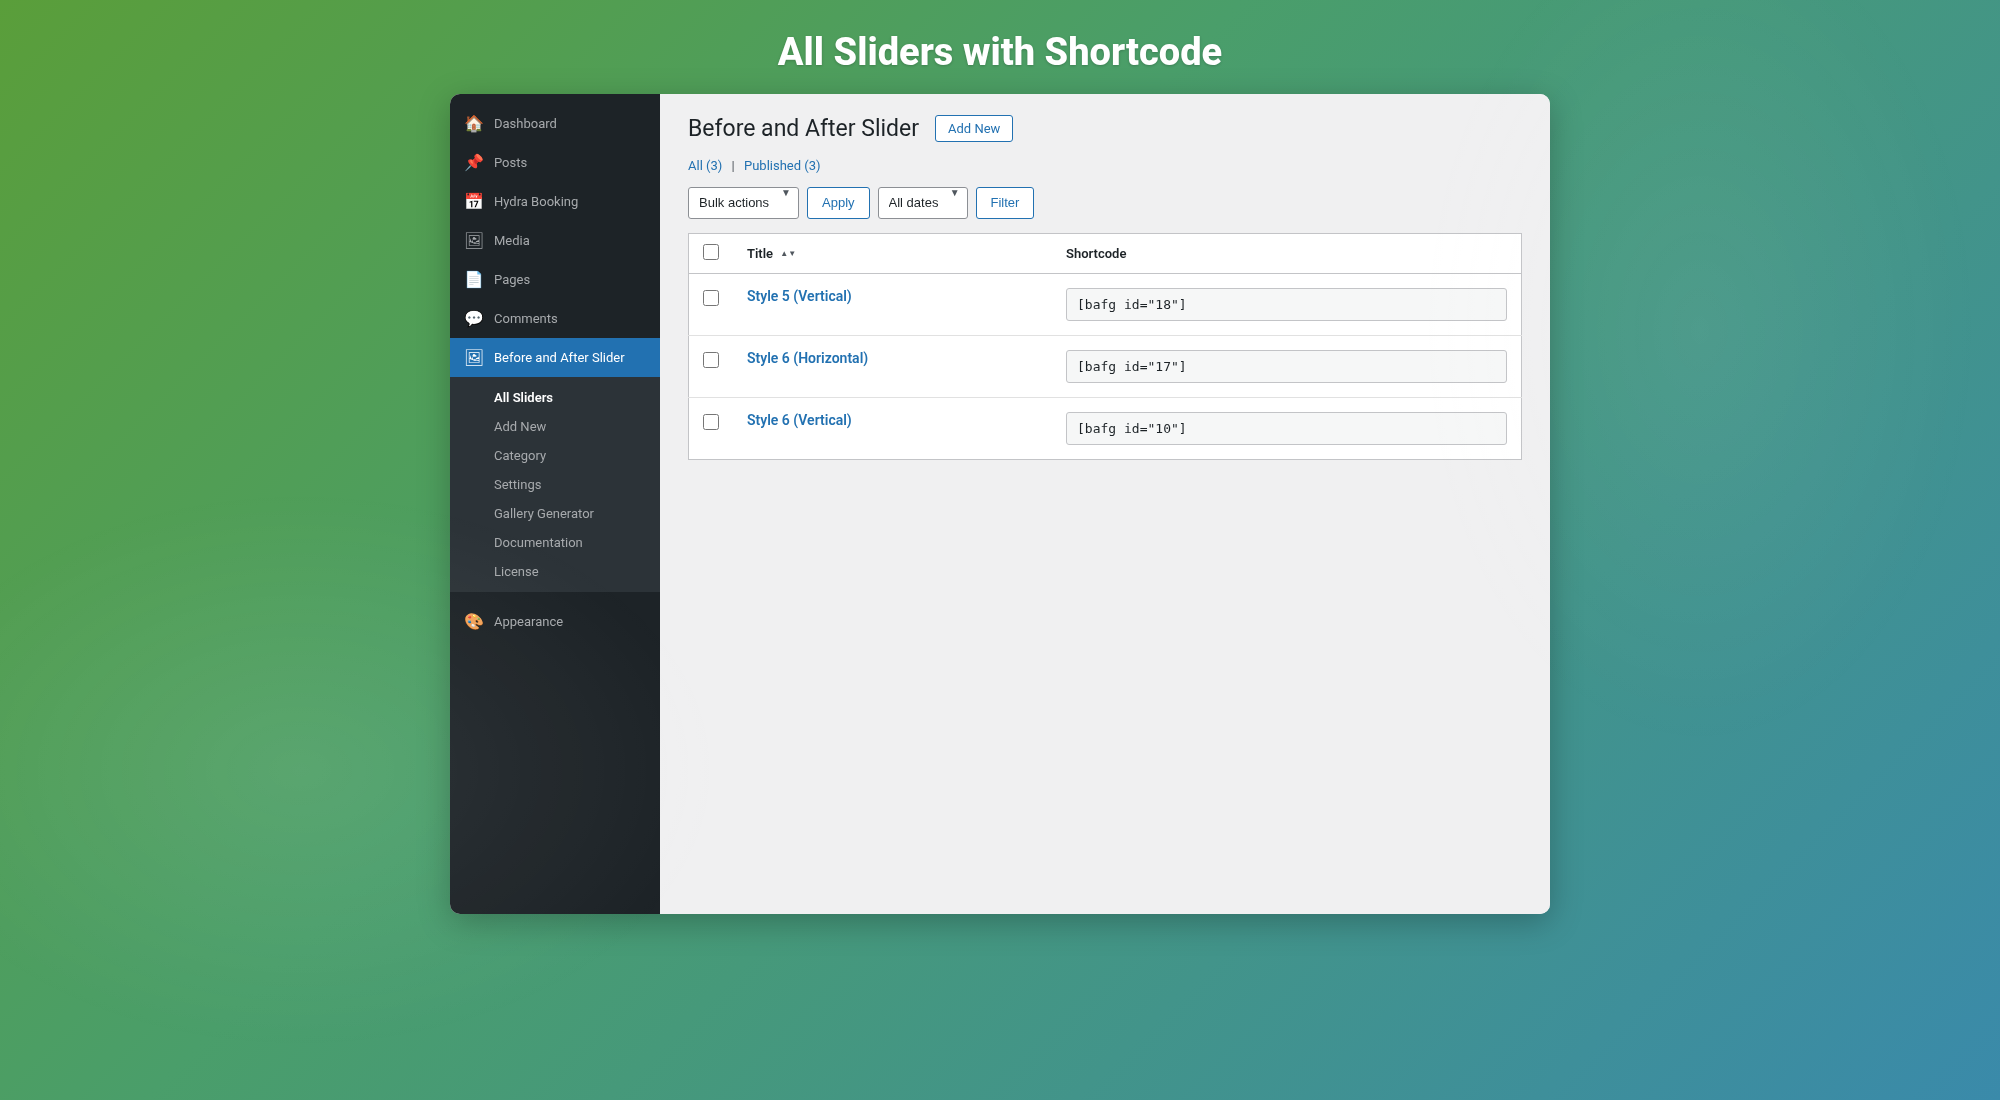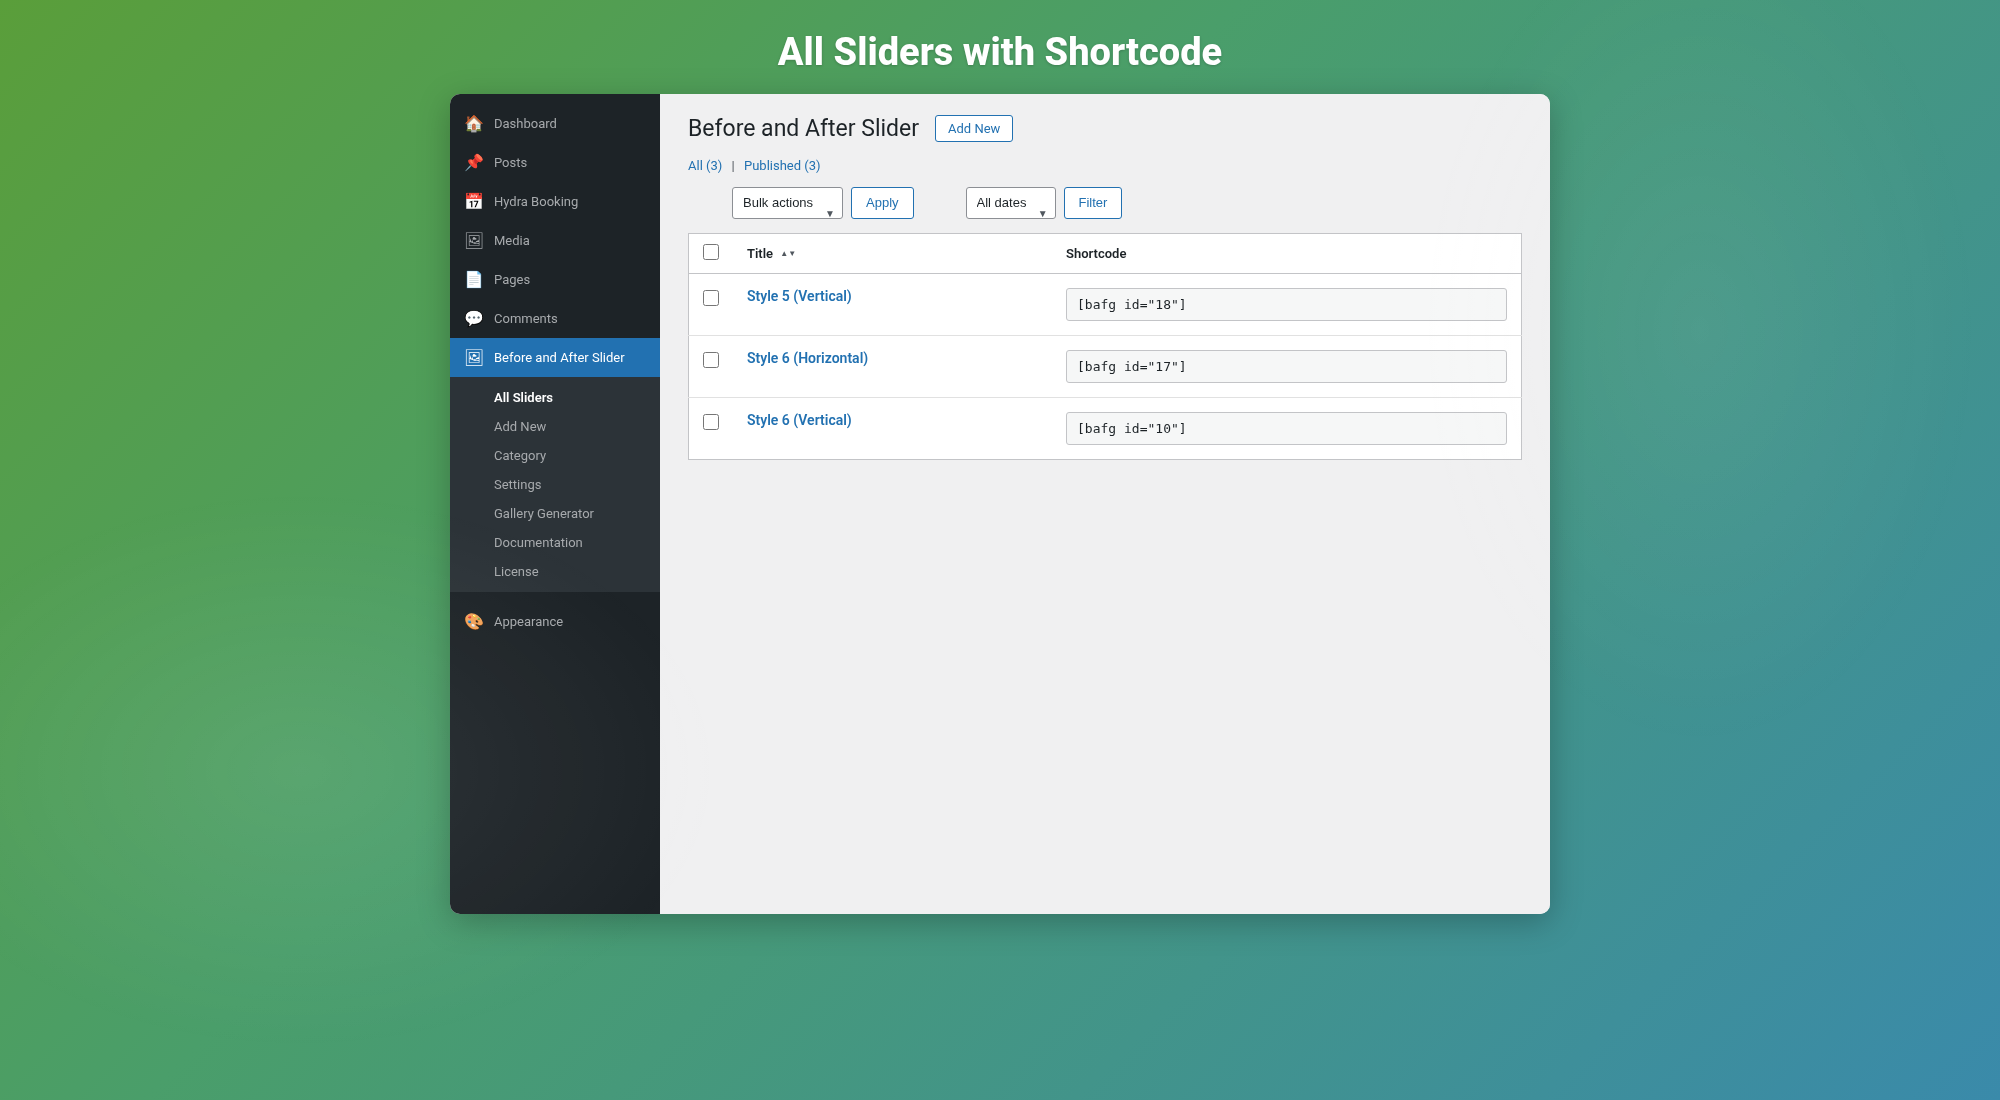--- a/index.html
+++ b/index.html
@@ -127,22 +127,21 @@
 
     .toolbar {
       display: flex;
       align-items: center;
       gap: 8px;
       margin-bottom: 14px;
     }
     .select-wrapper {
       position: relative;
       display: inline-flex;
-      align-items: flex-end;
-      margin-left: 44px;
+      align-items: flex-start;
     }
     .select-wrapper select {
       border: 1px solid #8c8f94;
       border-radius: 3px;
       background: #fff;
       padding: 5px 28px 5px 10px;
       font-size: 13px;
       color: #1d2327;
       cursor: pointer;
       height: 32px;

